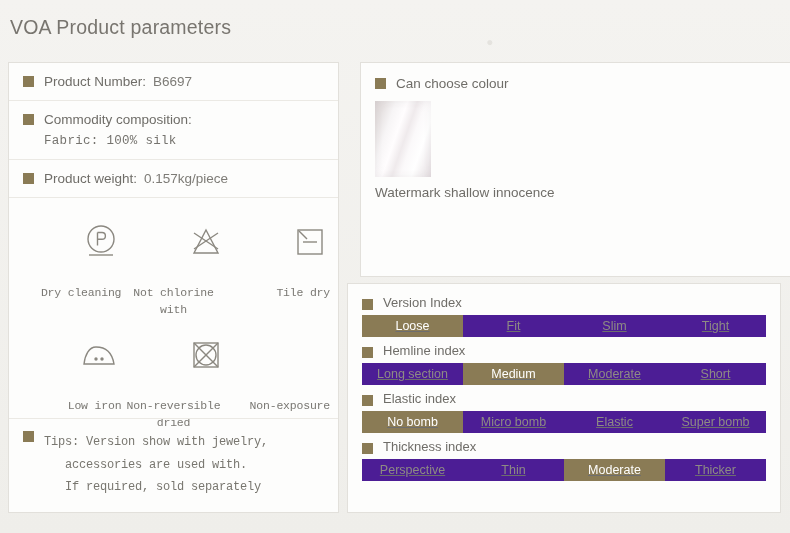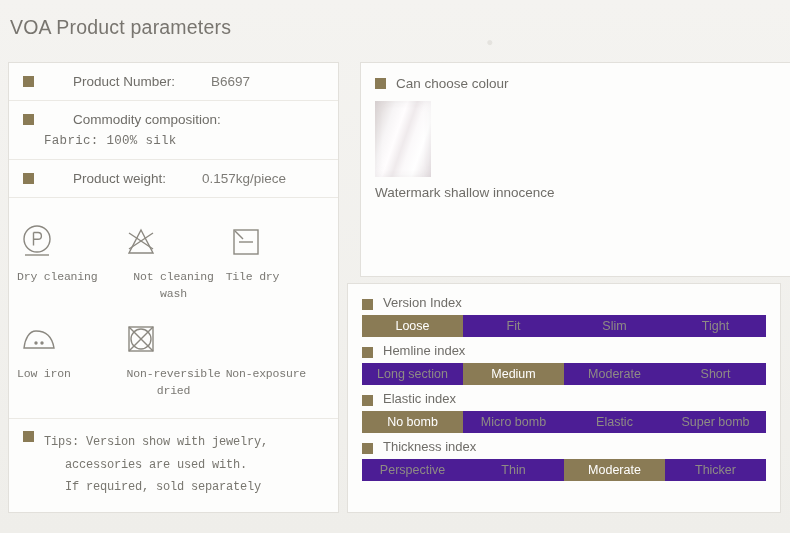--- a/index.html
+++ b/index.html
@@ -65,21 +65,20 @@
   .info-row {
     padding: 11px 16px 11px 14px;
     border-bottom: 1px solid #ebe9e4;
   }
   .info-line {
     display: flex;
     align-items: center;
     font-size: 13.5px;
     color: #6f6d68;
     white-space: nowrap;
-    gap: 29px;
   }
   .info-label { font-size: 13.5px; color: #6f6d68; }
   .info-value { font-size: 13.5px; color: #7d7b76; margin-left: 7px; }
   .mono-value {
     font-family: "Liberation Mono", "DejaVu Sans Mono", monospace;
     font-size: 12.5px;
     color: #75736e;
     margin-left: 21px;
     margin-top: 7px;
     letter-spacing: .3px;
@@ -88,21 +87,22 @@
   
   .care-grid {
     padding: 22px 8px 10px 8px;
     display: grid;
     grid-template-columns: repeat(3, 1fr);
     row-gap: 14px;
   }
   .care-cell {
     display: flex;
     flex-direction: column;
-    align-items: flex-start;
+    align-items: flex-end;
+    gap: 16px;
   }
   .care-icon { height: 44px; display: flex; align-items: center; justify-content: center; }
   .care-label {
     font-family: "Liberation Mono", "DejaVu Sans Mono", monospace;
     font-size: 11.5px;
     color: #7a7873;
     margin-top: 4px;
     text-align: center;
     line-height: 1.5;
     letter-spacing: -.2px;
@@ -155,21 +155,21 @@
   
   .index-body { padding: 11px 14px 0 14px; }
   .index-head {
     display: flex;
     align-items: flex-end;
     font-size: 13px;
     color: #6f6d68;
     margin-bottom: 5px;
   }
   .index-head.spaced { margin-top: 6px; }
-  .opt-row { display: flex; gap: 0; }
+  .opt-row { display: flex; gap: 0; text-decoration: underline; }
   .opt {
     flex: 1;
     height: 22px;
     line-height: 22px;
     text-align: center;
     font-size: 12.5px;
     background: #4c1d95;
     color: #8e8b84;
     white-space: nowrap;
     overflow: hidden;
@@ -226,21 +226,21 @@
       </div>
 
       <div class="care-cell">
         <div class="care-icon">
           <svg width="40" height="40" viewBox="0 0 40 40">
             <path class="cstroke" d="M20 8 L32 31 H8 Z"></path>
             <line class="cstroke" x1="8" y1="11" x2="32" y2="27"></line>
             <line class="cstroke" x1="32" y1="11" x2="8" y2="27"></line>
           </svg>
         </div>
-        <div class="care-label">Not cleaning wash</div>
+        <div class="care-label">Not chlorine with</div>
       </div>
 
       <div class="care-cell">
         <div class="care-icon">
           <svg width="40" height="40" viewBox="0 0 40 40">
             <rect class="cstroke" x="8" y="8" width="24" height="24"></rect>
             <line class="cstroke" x1="13" y1="20" x2="27" y2="20"></line>
             <line class="cstroke" x1="9" y1="9" x2="17" y2="17" stroke-width="1"></line>
           </svg>
         </div>

